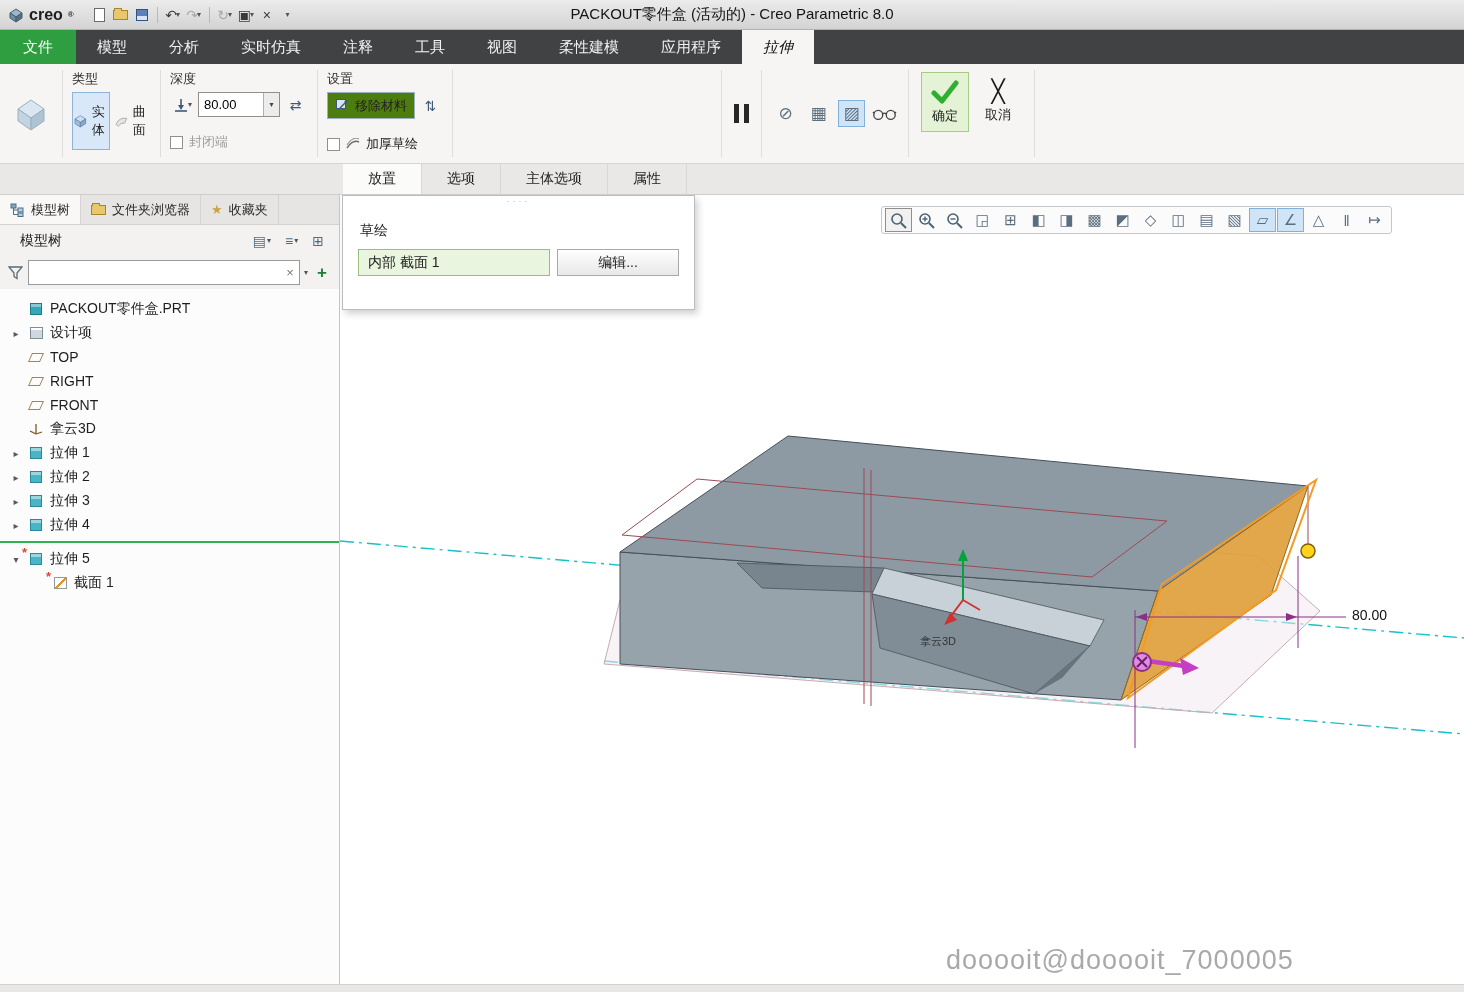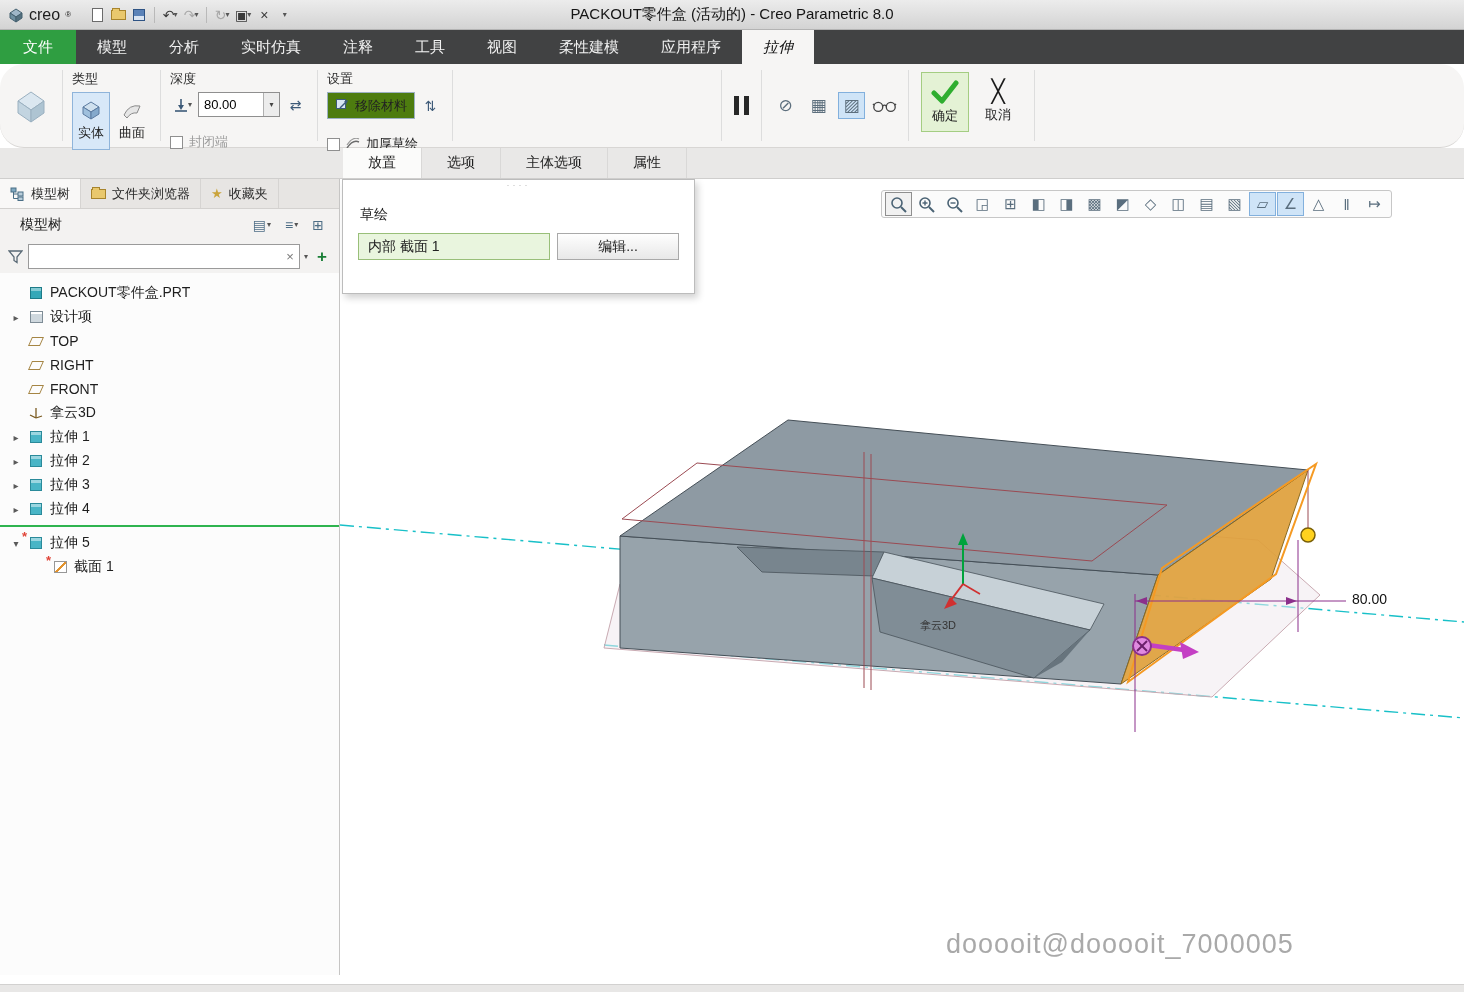--- a/index.html
+++ b/index.html
@@ -4,45 +4,45 @@
 <style>
   * { box-sizing: border-box; margin: 0; padding: 0; }
   html,body { width:1464px; height:992px; }
   body {
     font-family:"Liberation Sans","DejaVu Sans",sans-serif;
     font-size:13px; color:#222; background:#fff; overflow:hidden; position:relative;
   }
   
   #titlebar { height:30px; background:linear-gradient(#eceCec,#d3d3d3); border-bottom:1px solid #b3b3b3;
     display:flex; align-items:center; padding:0 8px; position:relative; }
-  .logo { display:flex; align-items:center; gap:5px; font-weight:normal; font-size:16px; color:#1d1d1d; z-index:2;}
+  .logo { display:flex; align-items:center; gap:5px; font-weight:bold; font-size:16px; color:#1d1d1d; z-index:2;}
   .qat { display:flex; align-items:center; gap:1px; margin-left:16px; z-index:2;}
   .qat-btn { height:22px; min-width:20px; padding:0 2px; display:flex; align-items:center; justify-content:center;
     font-size:14px; color:#3a3a3a; }
   .qat-btn.dis { color:#a8a8a8; }
   .caret { font-size:8px; color:#555; margin-left:-1px; }
   .qat-sep { width:1px; height:16px; background:#b9b9b9; margin:0 4px; }
   .win-title { position:absolute; left:0; right:0; text-align:center; font-size:15px; color:#151515; }
   .ic-page { width:11px; height:14px; background:#fff; border:1px solid #6b6b6b; }
   .ic-folder { width:15px; height:10px; background:#e9c86d; border:1px solid #a8842c; position:relative; }
   .ic-folder::before { content:""; position:absolute; top:-3px; left:0; width:6px; height:2px; background:#e9c86d; border:1px solid #a8842c; border-bottom:none;}
   .ic-save { width:12px; height:12px; background:#5a82b8; border:1px solid #2e5384; box-shadow:inset 0 -4px 0 #d9e4f2; }
   
   #tabbar { height:34px; background:#414243; display:flex; align-items:stretch; }
   .ftab { width:76px; background:#2f9e41; color:#fff; font-size:15px; display:flex; align-items:center; justify-content:center; }
   .rtab { color:#f1f1f1; font-size:15px; padding:0 21px; display:flex; align-items:center; }
   .rtab.active { background:#f6f5f4; color:#141414; font-style:italic; }
   
-  #ribbon { height:84px; background:#f6f5f4; border-bottom:1px solid #d8d6d4; display:flex; align-items:stretch;border-radius:24px; }
+  #ribbon { height:100px; background:#f6f5f4; border-bottom:1px solid #d8d6d4; display:flex; align-items:stretch; }
   .vsep { width:1px; background:#ddd; margin:6px 0; }
   .tool-big { width:62px; display:flex; align-items:center; justify-content:center; }
   .rgroup { padding:6px 9px 0; }
   .glabel { font-size:13px; color:#2e2e2e; margin-bottom:4px; }
   .type-btns { display:flex; gap:3px; }
-  .tbtn { width:38px; height:58px; display:flex; flex-direction:column; align-items:center; justify-content:center; gap:4px;
+  .tbtn { width:38px; height:58px; display:flex; flex-direction:row; align-items:center; justify-content:center; gap:4px;
     border:1px solid transparent; font-size:13px; }
   .tbtn.sel { background:#d8e8f8; border-color:#8fb4da; }
   .drow { display:flex; align-items:center; gap:3px; }
   .ibtn { height:25px; min-width:25px; border:1px solid transparent; display:flex; align-items:center; justify-content:center;
     color:#3d5a78; font-size:14px; }
   .combo { display:flex; height:25px; border:1px solid #8f8f8f; background:#fff; }
   .combo input { width:64px; border:none; outline:none; padding:0 5px; font:inherit; }
   .combo .dd { width:16px; background:#ececec; border-left:1px solid #b0b0b0; display:flex; align-items:center; justify-content:center; font-size:8px; color:#444;}
   .chk-row { display:flex; align-items:center; gap:6px; margin-top:16px; font-size:13px; }
   .chkbox { width:13px; height:13px; background:#fff; border:1px solid #8f8f8f; }

